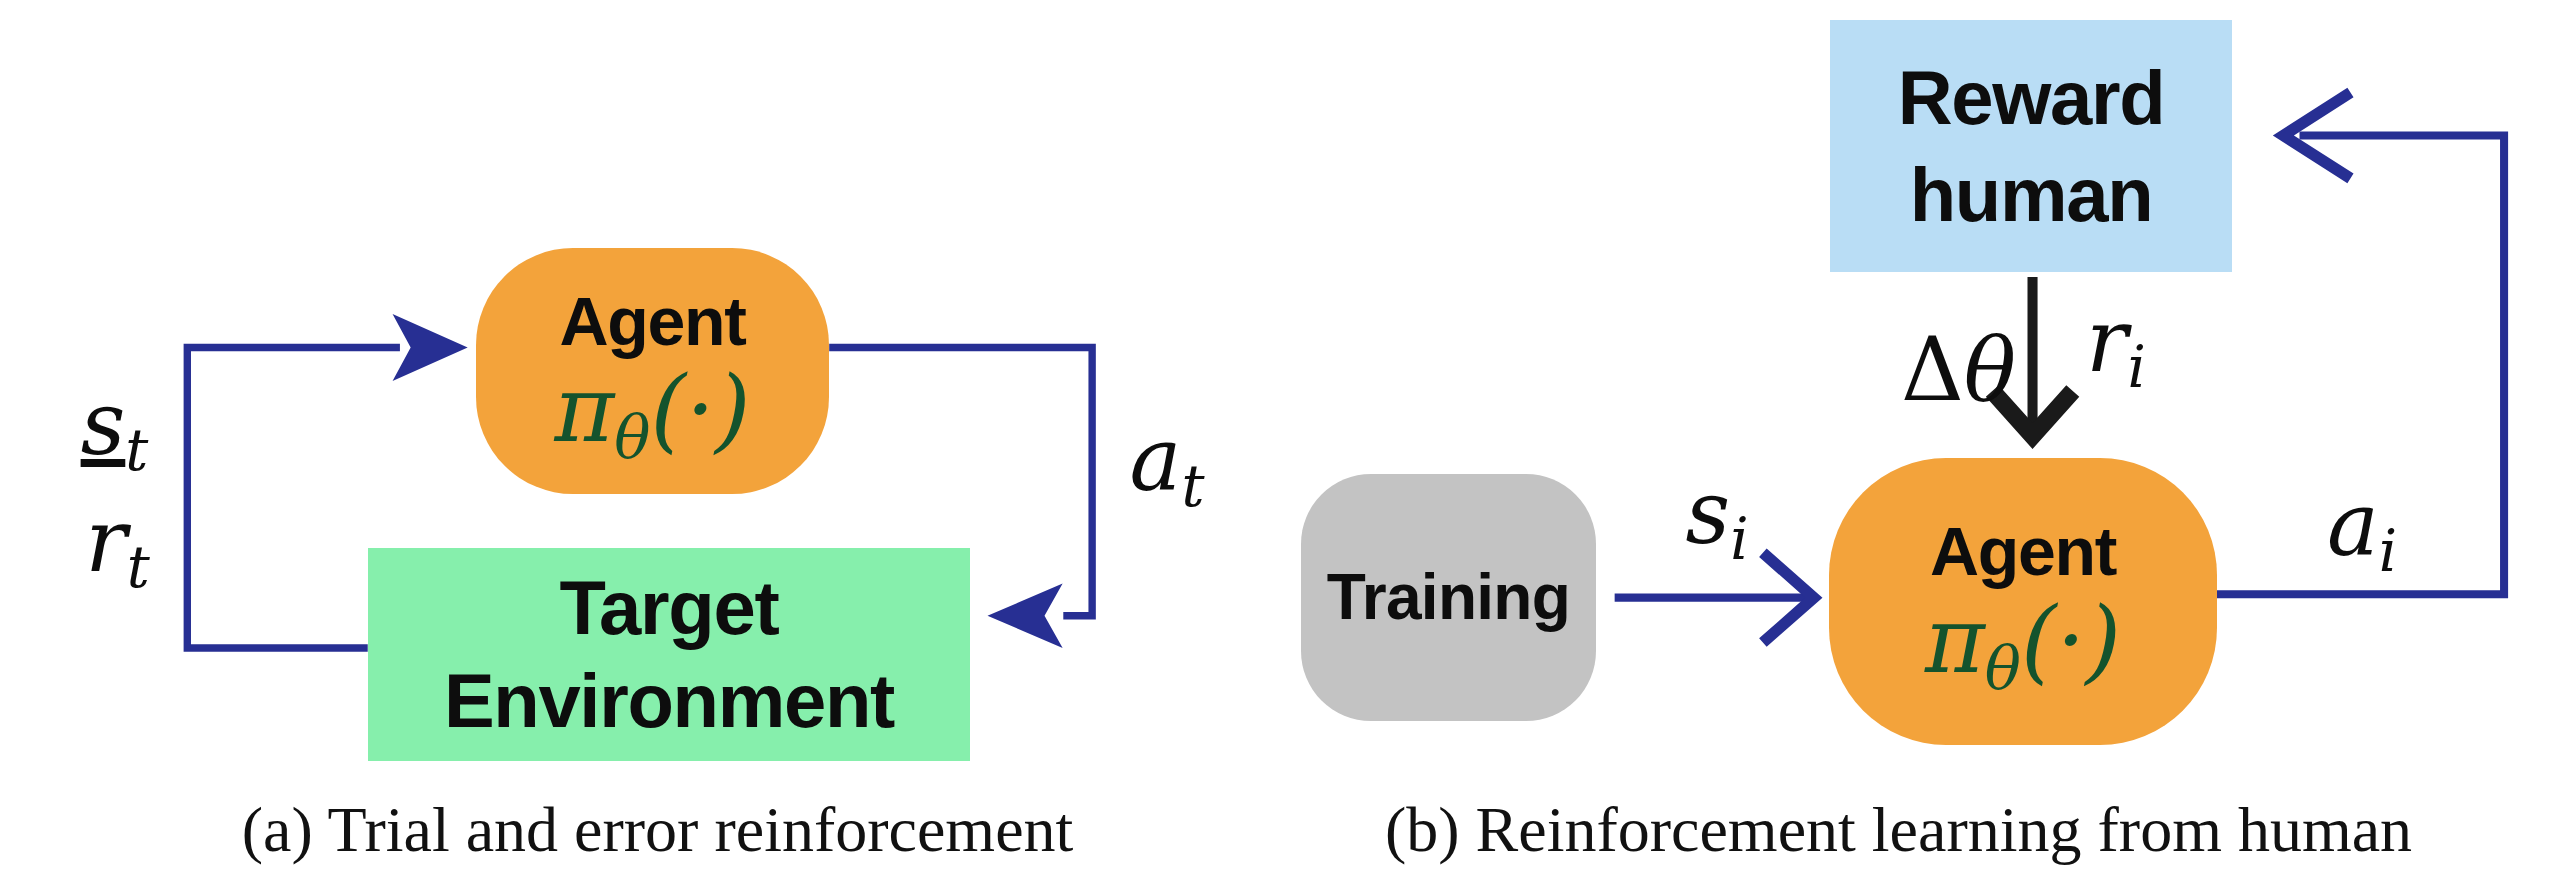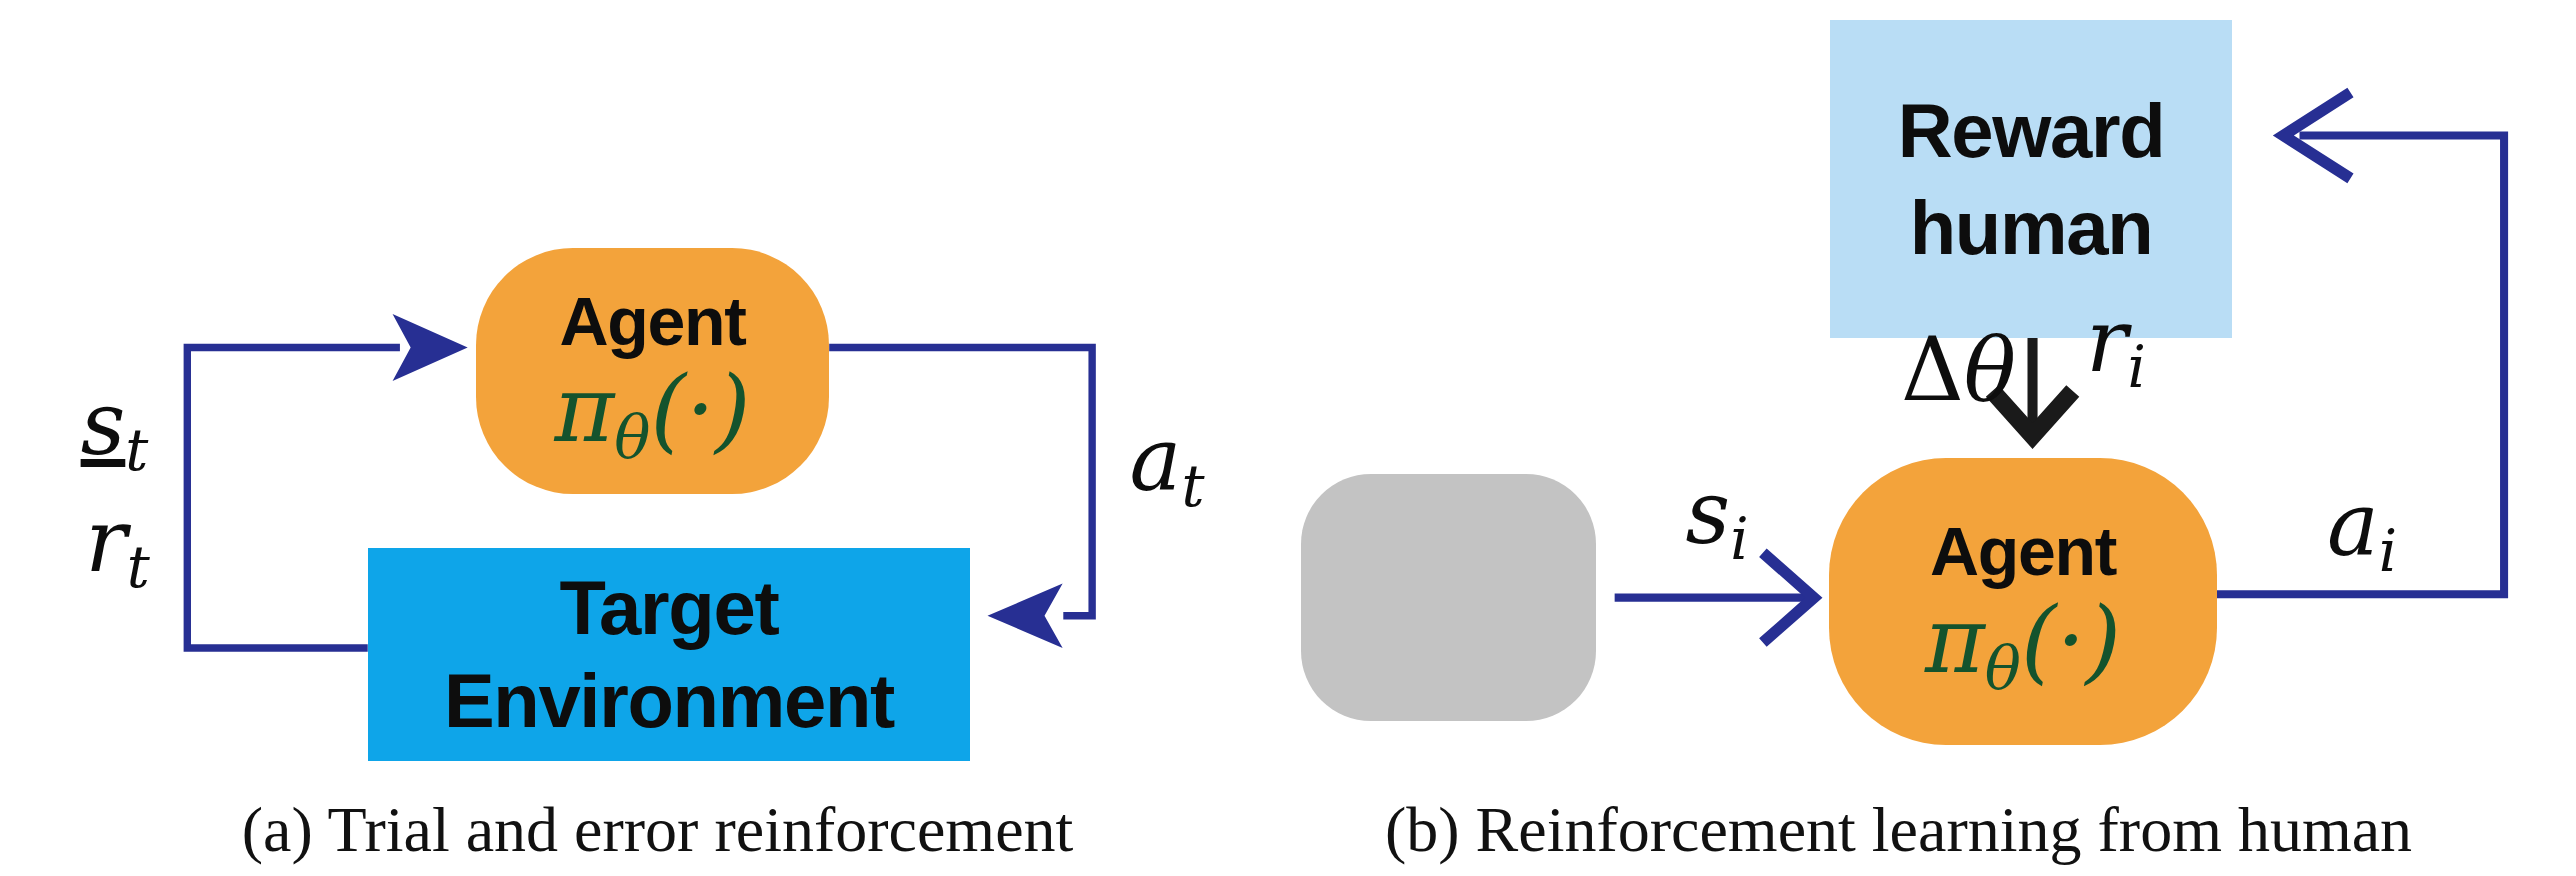--- a/index.html
+++ b/index.html
@@ -36,25 +36,25 @@
     gap: 9.4px;
   }
   .box-agent-b {
     left: 1829px; top: 458px; width: 388px; height: 287px;
     background: #F3A33B;
     border-radius: 117px;
     gap: 10.7px;
   }
   .box-env {
     left: 368px; top: 548px; width: 602px; height: 213px;
-    background: #0ea5e9;
+    background: #86efac;
     line-height: 1.22;
   }
   .box-reward {
-    left: 1830px; top: 20px; width: 402px; height: 318px;
+    left: 1830px; top: 20px; width: 402px; height: 252px;
     background: #B9DDF5;
     line-height: 1.28;
   }
   .box-training {
     left: 1301px; top: 474px; width: 295px; height: 247px;
     background: #C3C3C3;
     border-radius: 70px;
     line-height: 1.3;
   }
   .box-title {
@@ -152,20 +152,21 @@
 <div class="mlabel lbl-at"><span>a</span><sub>t</sub></div>
 
 <div class="caption caption-a">(a) Trial and error reinforcement learning.</div>
 
 <div class="node box-reward">
   <span class="reward-line">Reward</span>
   <span class="reward-line">human</span>
 </div>
 
 <div class="node box-training">
+  <span class="training-line">Training</span>
 </div>
 
 <div class="node box-agent-b">
   <div class="box-title">Agent</div>
   <div class="policy"><span>π</span><sub>θ</sub><span>(·)</span></div>
 </div>
 
 <div class="mlabel lbl-dtheta"><span class="upright">Δ</span><span>θ</span></div>
 
 <div class="mlabel lbl-ri"><span>r</span><sub>i</sub></div>

